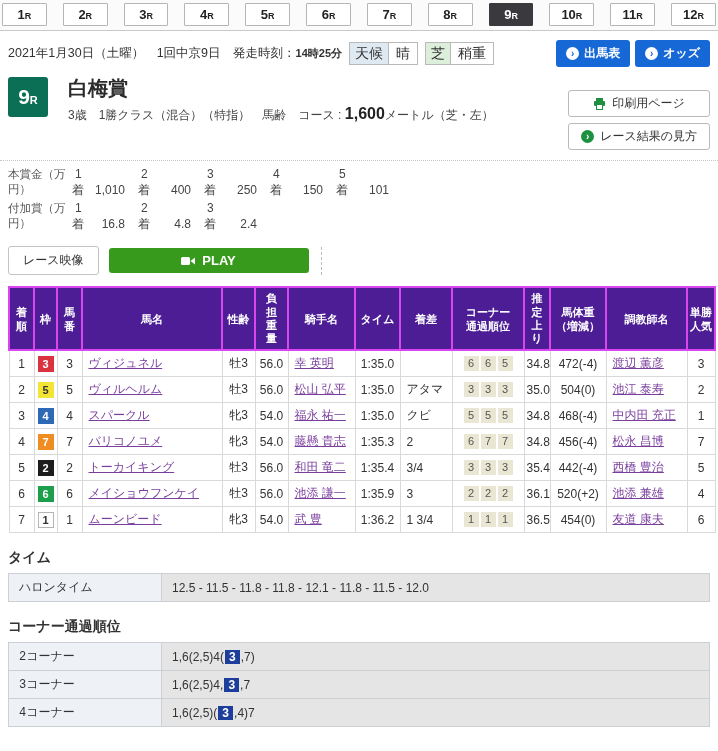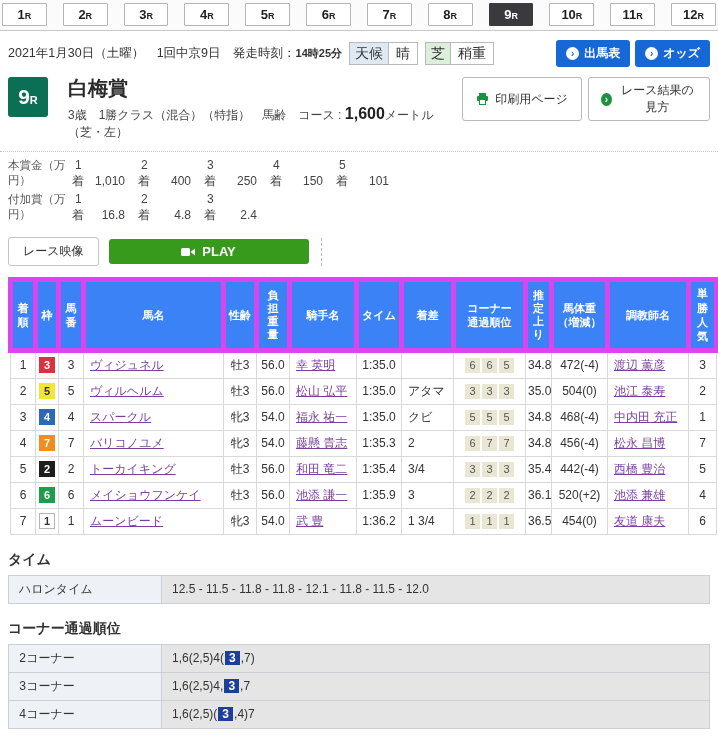--- a/index.html
+++ b/index.html
@@ -27,41 +27,41 @@
         text-align:center;font-weight:bold;display:inline-block;}
   
   .racehead{display:flex;align-items:flex-start;padding:6px 8px 10px;border-bottom:1px dotted #c4c4c4;}
   .rno{width:40px;height:40px;background:#0b6f55;color:#fff;border-radius:3px;text-align:center;
        font-size:21px;font-weight:bold;line-height:40px;flex:0 0 auto;}
   .rno .r{font-size:11px;}
   .rhead-main{margin-left:20px;}
   .rtitle{font-size:20px;font-weight:bold;line-height:1.15;color:#2b2b2b;}
   .rcond{font-size:12px;color:#444;margin-top:5px;}
   .rcond .dist{font-size:16px;font-weight:bold;color:#222;}
-  .sidebtns{margin-left:auto;display:flex;gap:6px;}
+  .sidebtns{margin-left:auto;display:flex;flex-direction:column;gap:6px;margin-top:13px;}
   .whitebtn{border:1px solid #b9b9b9;background:#fff;border-radius:3px;font-size:12px;padding:4px 12px;
             display:flex;align-items:center;gap:6px;justify-content:center;cursor:pointer;color:#333;min-width:120px;}
   
   .prizes{padding:6px 8px 2px;font-size:12px;color:#444;}
   .prow{display:flex;line-height:1.3;margin-bottom:3px;}
   .plabel{width:64px;font-size:11.5px;color:#555;}
   .pitem{width:66px;}
   .prank{padding-left:3px;}
   .pline{display:flex;gap:7px;}
   .pv{min-width:34px;text-align:right;}
   
   .vrow{display:flex;align-items:center;gap:10px;padding:9px 8px;}
   .vbtn{border:1px solid #c4c4c4;background:#fff;border-radius:3px;font-size:12px;padding:5px 14px;cursor:pointer;
         display:inline-flex;align-items:center;gap:6px;color:#333;}
   .playbtn{background:#389a1c;color:#fff;font-weight:bold;font-size:13px;width:200px;justify-content:center;
            display:inline-flex;align-items:center;gap:7px;padding:5px 0;border-radius:3px;cursor:pointer;border:0;}
   .vsep{border-left:1px dashed #bbb;height:28px;margin:0 2px;}
   
   table.rtable{width:702px;border-collapse:collapse;margin:2px 8px 0;table-layout:fixed;font-size:12px;}
-  .rtable th{background:#3b82f6;color:#fff;font-size:11px;font-weight:bold;border:5px solid #d946ef;
+  .rtable th{background:#4c1d95;color:#fff;font-size:11px;font-weight:bold;border:2px solid #d946ef;
              padding:4px 1px;white-space:pre-line;line-height:1.3;vertical-align:middle;}
   .rtable td{border:1px solid #d9d9d9;padding:4px 2px;text-align:center;height:17px;background:#fff;}
   .rtable td.l{text-align:left;padding-left:6px;}
   .rtable a{color:#7a3f9d;text-decoration:underline;cursor:pointer;}
   .vert{display:inline-block;width:12px;word-break:break-all;white-space:normal;line-height:1.2;}
   .waku{display:inline-block;width:16px;height:16px;line-height:16px;font-weight:bold;font-size:11px;}
   .f1{background:#fff;border:1px solid #b5b5b5;color:#333;line-height:14px;width:14px;height:14px;}
   .f2{background:#1d1d1d;color:#fff;}
   .f3{background:#d9333f;color:#fff;}
   .f4{background:#2d69b5;color:#fff;}

